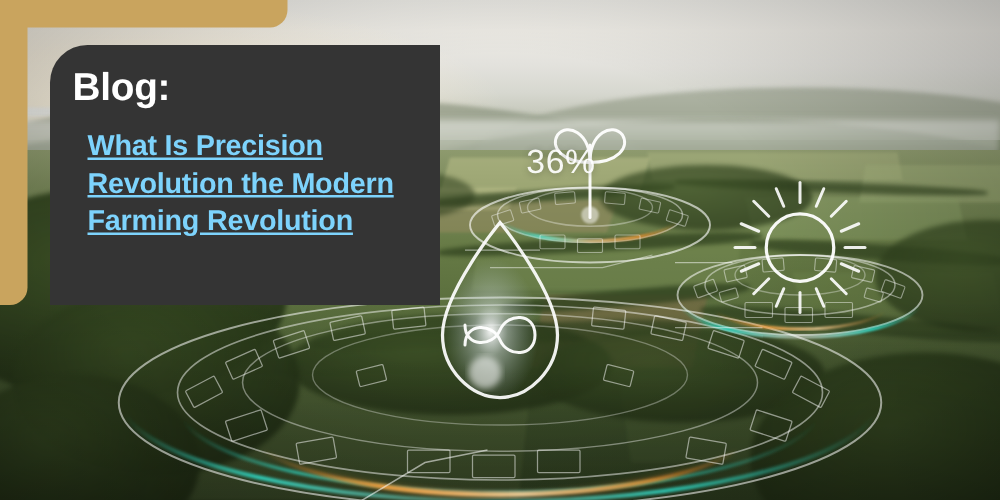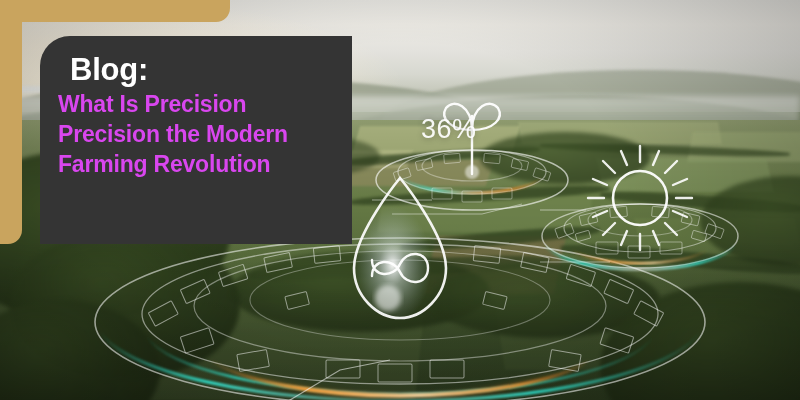--- a/index.html
+++ b/index.html
@@ -197,29 +197,30 @@
     display: flex;
     flex-direction: column;
     justify-content: flex-start;
   }
   .eyebrow {
     color: #ffffff;
     font-size: 31px;
     font-weight: 700;
     line-height: 1.06;
     letter-spacing: -0.2px;
-    margin: 0 0 3px 12px;
+    margin: 0 0 3px 0;
   }
   .headline {
-    color: #d946ef;
+    color: #7dd3fc;
     font-size: 23px;
     font-weight: 700;
     line-height: 1.30;
     letter-spacing: -0.2px;
-    margin: 0;
+    margin: 12px;
+    text-decoration: underline;
   }
   .headline .ln { display: block; white-space: nowrap; }
 
   
   .pct {
     position: absolute;
     color: rgba(255,255,255,0.93);
     font-size: 27px;
     font-weight: 400;
     letter-spacing: 0.5px;
@@ -470,18 +471,18 @@
 
   <div class="pct pct-36">36%</div>
 
   <div class="gold-bar"></div>
   <div class="gold-strip"></div>
 
   <div class="title-card">
     <div class="eyebrow">Blog:</div>
     <div class="headline">
       <span class="ln">What Is Precision</span>
-      <span class="ln">Precision the Modern</span>
+      <span class="ln">Revolution the Modern</span>
       <span class="ln">Farming Revolution</span>
     </div>
   </div>
 
 </div>
 
 </body></html>

